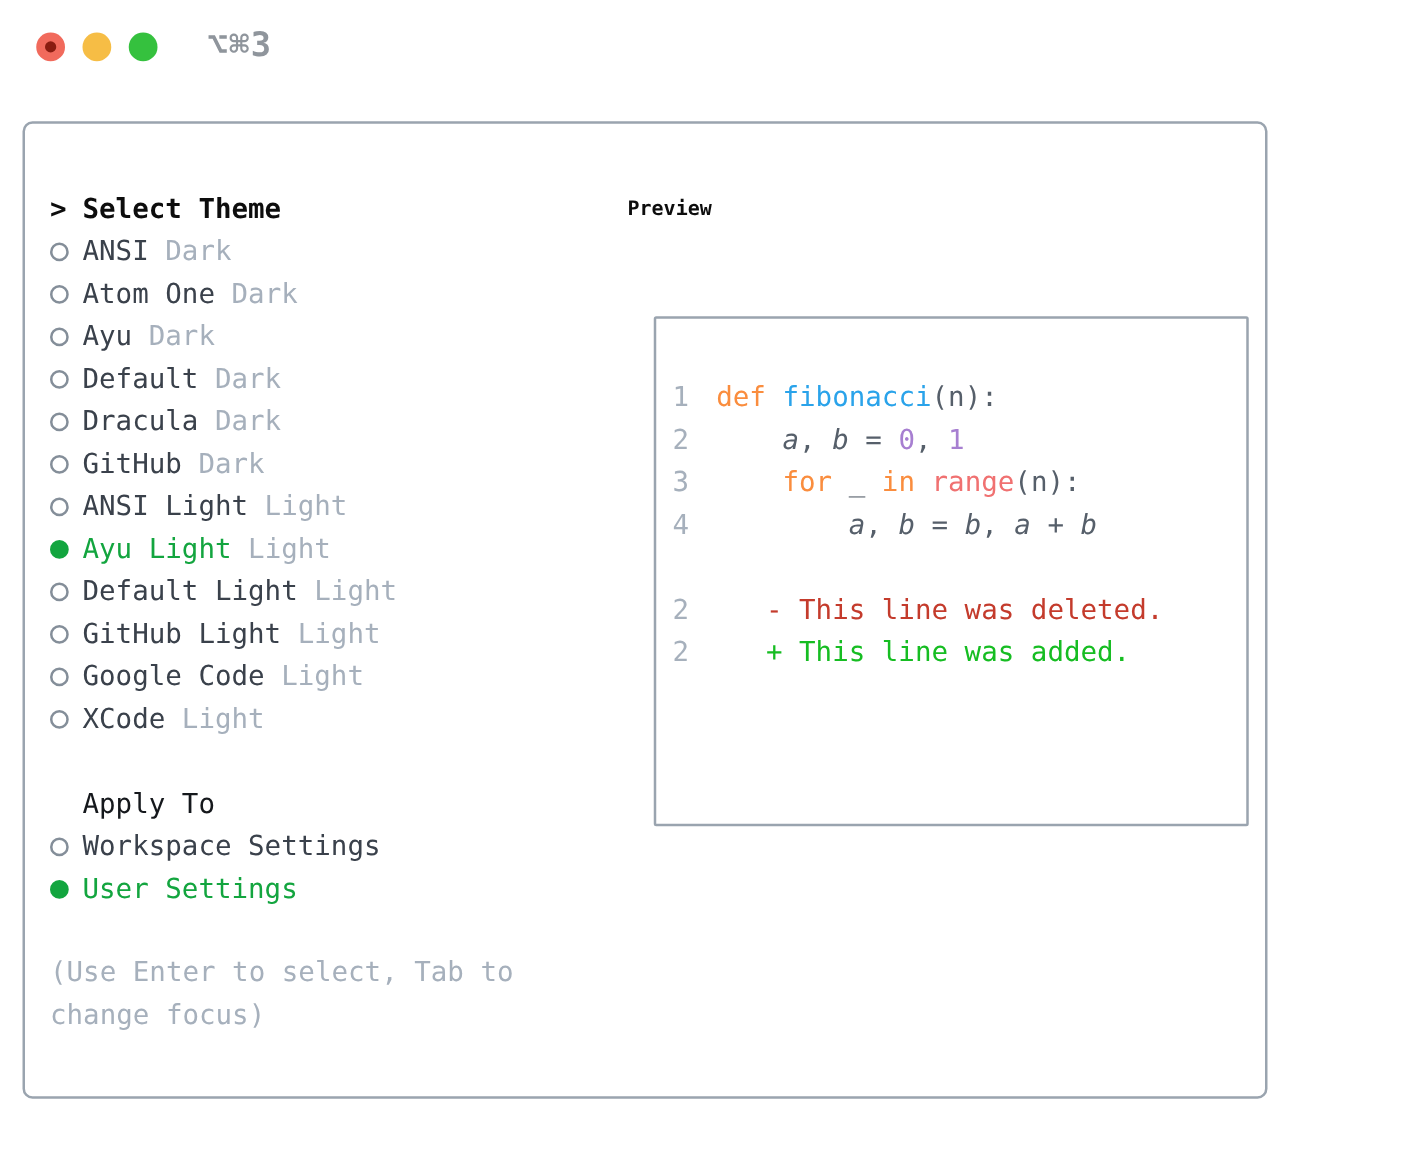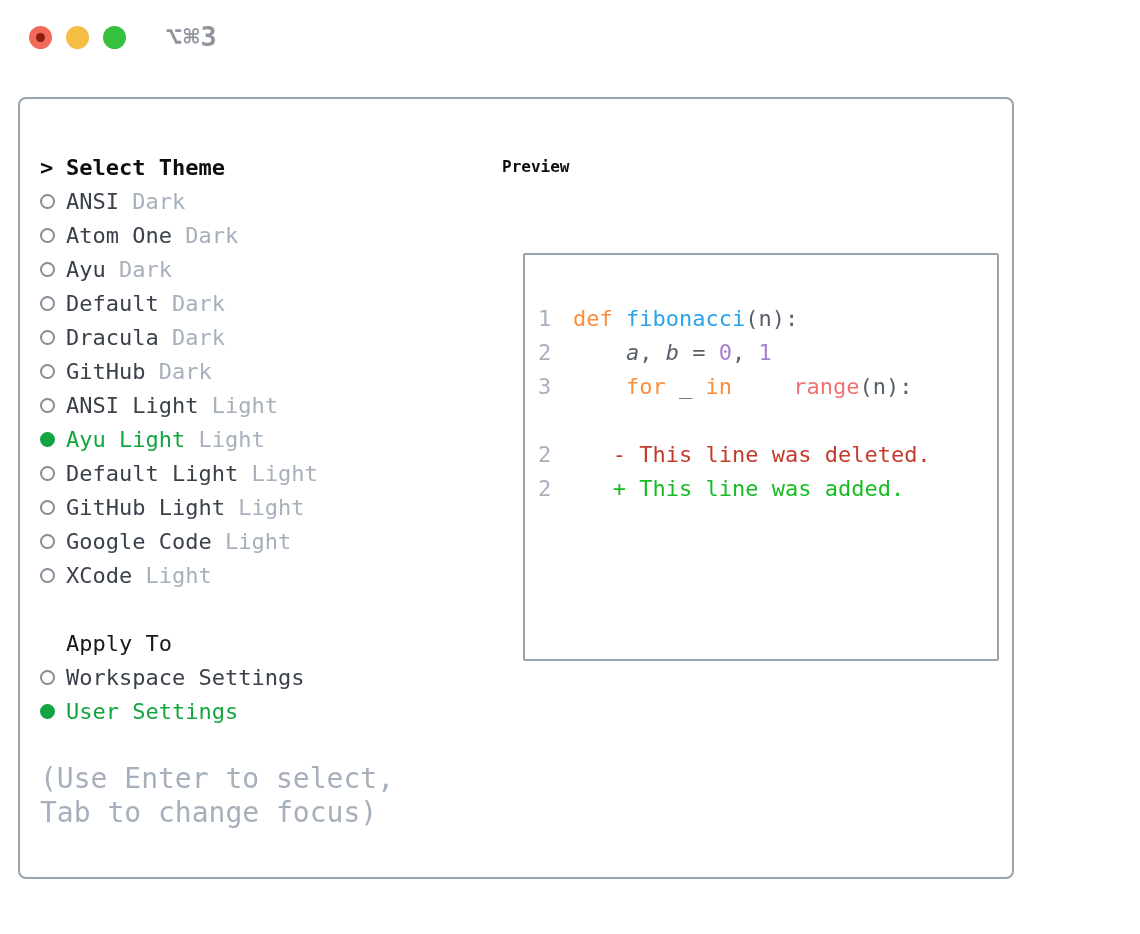--- a/index.html
+++ b/index.html
@@ -47,35 +47,35 @@
   .marker{flex:0 0 26px;display:flex;align-items:center;}
   .prompt{font-weight:bold;color:#0d0d0d;font-size:22px;}
   .circle{width:15px;height:15px;border-radius:50%;border:2px solid #848e99;box-sizing:border-box;}
   .circle.sel{background:var(--green);border-color:var(--green);}
   .title-bold{font-weight:bold;color:#0d0d0d;}
   .nm{color:var(--text);}
   .row.selected .nm{color:var(--green);}
   .vr{color:var(--muted);}
   .apply-title{color:#15181c;}
   .spacer{height:34px;}
-  .help{width:410px;font-size:28px;line-height:34px;color:var(--muted);}
+  .help{width:410px;font-size:22px;line-height:34px;color:var(--muted);}
   
   .right-col{position:absolute;left:482px;top:51px;width:500px;}
   .preview-header{height:34px;line-height:34px;font-size:16px;font-weight:bold;color:#0d0d0d;}
   .preview-box{
     position:absolute;left:21px;top:103px;width:476px;height:408px;
     box-sizing:border-box;border:2px solid var(--border);border-radius:2px;
     padding-top:47px;overflow:hidden;background:#fff;
   }
   .pline{height:34px;line-height:34px;font-size:22px;white-space:pre;padding-left:13px;}
   .ln{display:inline-block;width:35px;color:var(--muted);}
   .tok-kw{color:var(--kw);}
   .tok-fn{color:var(--fn);}
   .tok-num{color:var(--num);}
-  .tok-call{color:var(--call);margin-left:48px;}
+  .tok-call{color:var(--call);}
   .tok-plain{color:var(--code);}
   .tok-var{color:var(--code);font-style:italic;}
   .diff-context{color:var(--ctx);}
   .diff-deleted{color:var(--diff-del);}
   .diff-added{color:var(--diff-add);}
 </style>
 </head>
 <body>
 
 <div class="window">
@@ -129,20 +129,21 @@
       <div class="help">(Use Enter to select, Tab to change focus)</div>
     </div>
 
     <div class="right-col">
       <div class="preview-header">Preview</div>
       <div class="preview-box">
         <div id="code-block">
             <div class="pline"><span class="ln">1</span><span class="tok-kw">def</span><span class="tok-plain"> </span><span class="tok-fn">fibonacci</span><span class="tok-plain">(n):</span></div>
             <div class="pline"><span class="ln">2</span><span class="tok-plain">    </span><span class="tok-var">a</span><span class="tok-plain">, </span><span class="tok-var">b</span><span class="tok-plain"> = </span><span class="tok-num">0</span><span class="tok-plain">, </span><span class="tok-num">1</span></div>
             <div class="pline"><span class="ln">3</span><span class="tok-plain">    </span><span class="tok-kw">for</span><span class="tok-plain"> _ </span><span class="tok-kw">in</span><span class="tok-plain"> </span><span class="tok-call">range</span><span class="tok-plain">(n):</span></div>
+            <div class="pline"><span class="ln">4</span><span class="tok-plain">        </span><span class="tok-var">a</span><span class="tok-plain">, </span><span class="tok-var">b</span><span class="tok-plain"> = </span><span class="tok-var">b</span><span class="tok-plain">, </span><span class="tok-var">a</span><span class="tok-plain"> + </span><span class="tok-var">b</span></div>
           </div>
         <div class="spacer"></div>
         <div id="diff-block">
             <div class="pline"><span class="ln">2</span><span class="diff-deleted">   - This line was deleted.</span></div>
             <div class="pline"><span class="ln">2</span><span class="diff-added">   + This line was added.</span></div>
           </div>
       </div>
     </div>
 
   </div>

